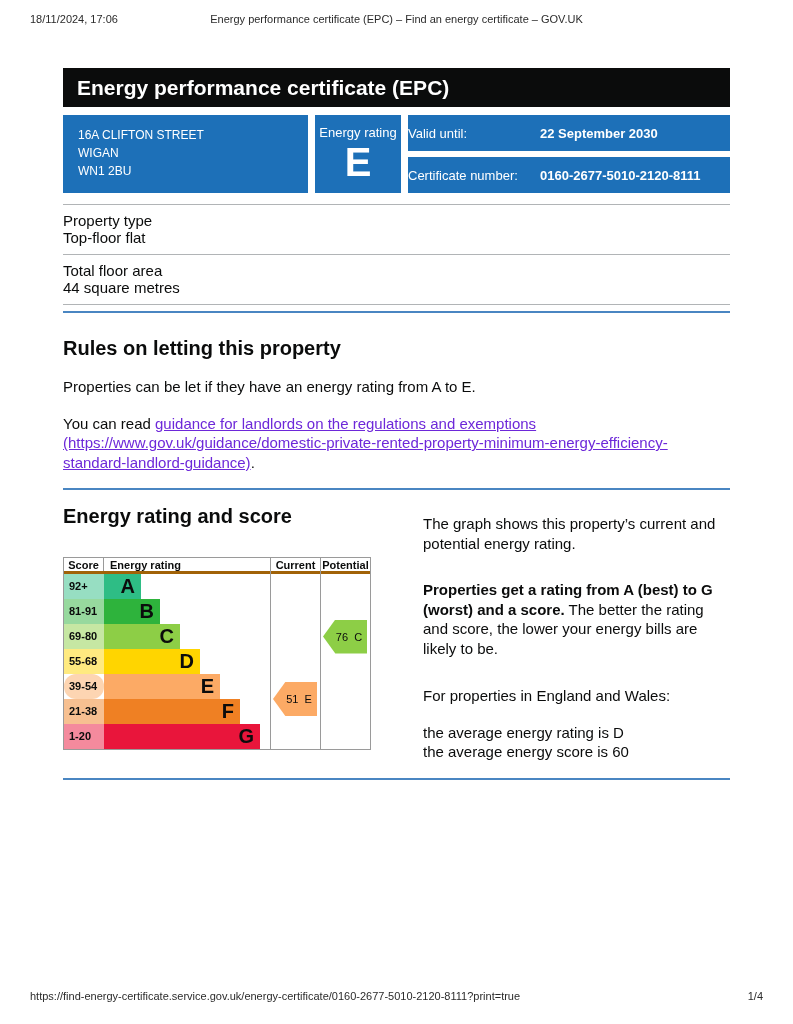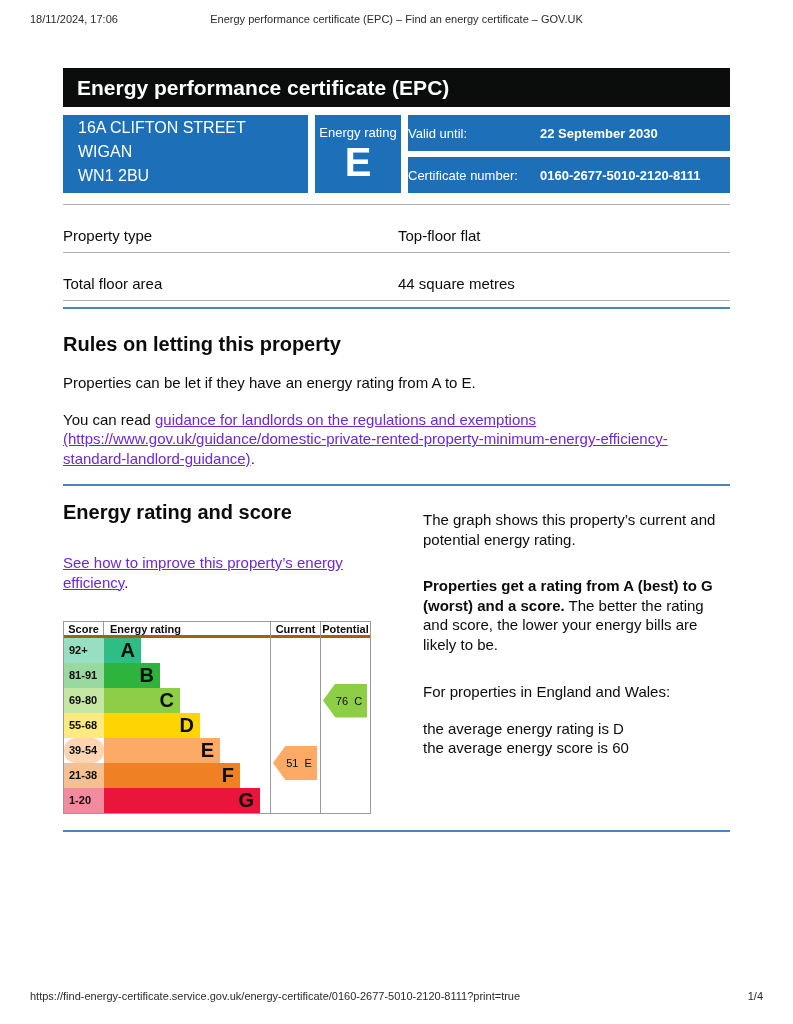--- a/index.html
+++ b/index.html
@@ -18,31 +18,31 @@
   .print-footer .pg { position:absolute; right:30px; bottom:0; }
 
   
   .content { position:absolute; top:68px; left:63px; width:667px; }
 
   .banner { background:#0b0c0c; color:#fff; height:39px; display:flex; align-items:center; }
   .banner h1 { font-size:21px; font-weight:bold; padding-left:14px; letter-spacing:0; }
 
   .summary { display:flex; gap:7px; margin-top:8px; height:78px; }
   .blue-box { background:#1d70b8; color:#fff; }
-  .addr-box { width:245px; padding:1px 15px; font-size:16px; line-height:1.5; }
+  .addr-box { width:245px; padding:11px 15px; font-size:12px; line-height:1.5; }
   .rating-box { width:86px; text-align:center; padding-top:10px; }
   .rating-box .lbl { font-size:13px; }
   .rating-box .big { font-size:40px; font-weight:bold; line-height:1.1; margin-top:0px; }
   .validity { flex:1; display:flex; flex-direction:column; gap:6px; }
   .validity .vrow { flex:1; display:flex; align-items:center; font-size:13px; }
   .validity .vrow .vlabel { width:132px; }
   .validity .vrow .vvalue { font-weight:bold; }
 
   .prop-table { margin-top:11px; font-size:15px; }
-  .prop-row { display:flex; border-top:1px solid #b1b4b6; padding:22px 0 8px 0; }
+  .prop-row { display:flex; border-top:1px solid #b1b4b6; padding:7px 0 8px 0;flex-direction:column; }
   .prop-row:last-child { border-bottom:1px solid #b1b4b6; }
   .prop-row .plabel { width:335px; }
 
   .blue-rule { border:none; border-top:2px solid #4a86c2; margin-top:6px; }
   .blue-rule.mid { margin-top:16px; }
 
   h2.section { font-size:20px; font-weight:bold; margin-top:24px; }
   p.body { font-size:15px; line-height:1.3; margin-top:17px; }
   a.gov-link { color:#6d28d9; text-decoration:underline; cursor:pointer; }
 
@@ -121,21 +121,20 @@
 
   <h2 class="section">Rules on letting this property</h2>
   <p class="body">Properties can be let if they have an energy rating from A to E.</p>
   <p class="body"><span>You can read </span><a class="gov-link">guidance for landlords on the regulations and exemptions (https://www.gov.uk/guidance/domestic-private-rented-property-minimum-energy-efficiency-standard-landlord-guidance)</a><span>.</span></p>
 
   <hr class="blue-rule mid">
 
   <div class="two-col">
     <div class="col-left">
       <h2 class="section" style="margin-top:0;">Energy rating and score</h2>
-      <p class="body" style="margin-top:29px;"><a class="gov-link">See how to improve this property’s energy efficiency</a><span>.</span></p>
 
       <div class="epc-chart">
         <div class="epc-head">
           <span class="hc h-score">Score</span>
           <span class="hc h-rating">Energy rating</span>
           <span class="hc h-current">Current</span>
           <span class="hc h-potential">Potential</span>
         </div>
         <div id="epc-bands">
             <div class="epc-band">

